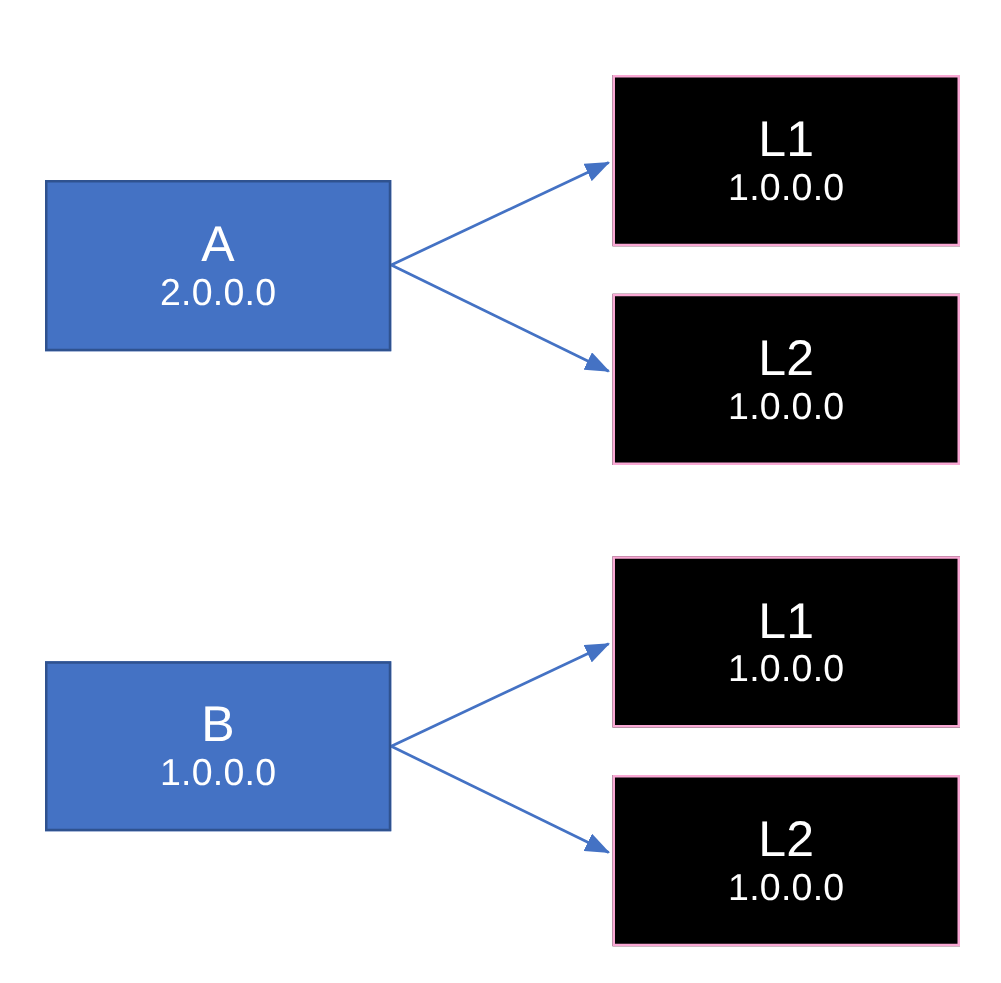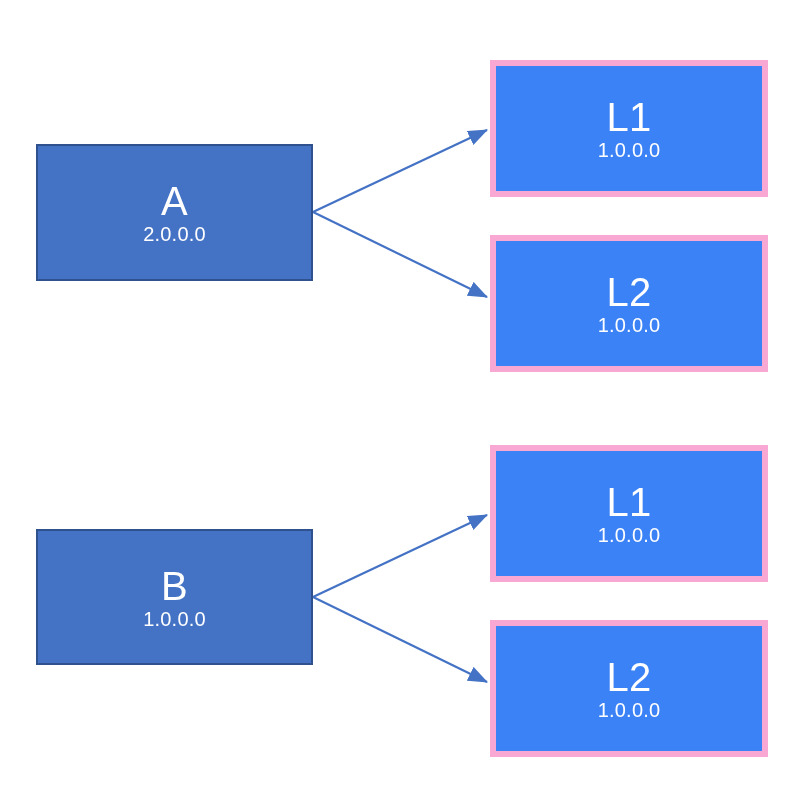--- a/index.html
+++ b/index.html
@@ -38,31 +38,31 @@
     justify-content: center;
     color: #ffffff;
     text-align: center;
     line-height: 1.05;
   }
   .node.blue {
     background: #4472C4;
     border: 2px solid #2F528F;
   }
   .node.purple {
-    background: #3b82f6;
-    border: 6px solid #f9a8d4;
+    background: #000000;
+    border: 2px solid #f9a8d4;
   }
   .node-title {
     font-size: 40px;
     font-weight: 400;
     letter-spacing: 0.2px;
     margin-bottom: 2px;
   }
   .node-version {
-    font-size: 20px;
+    font-size: 30px;
     font-weight: 400;
     letter-spacing: 0.2px;
   }
 </style>
 </head>
 <body>
 
 <div id="canvas">
 
   <svg class="edges" viewBox="0 0 801 786" width="801" height="786" xmlns="http://www.w3.org/2000/svg">

